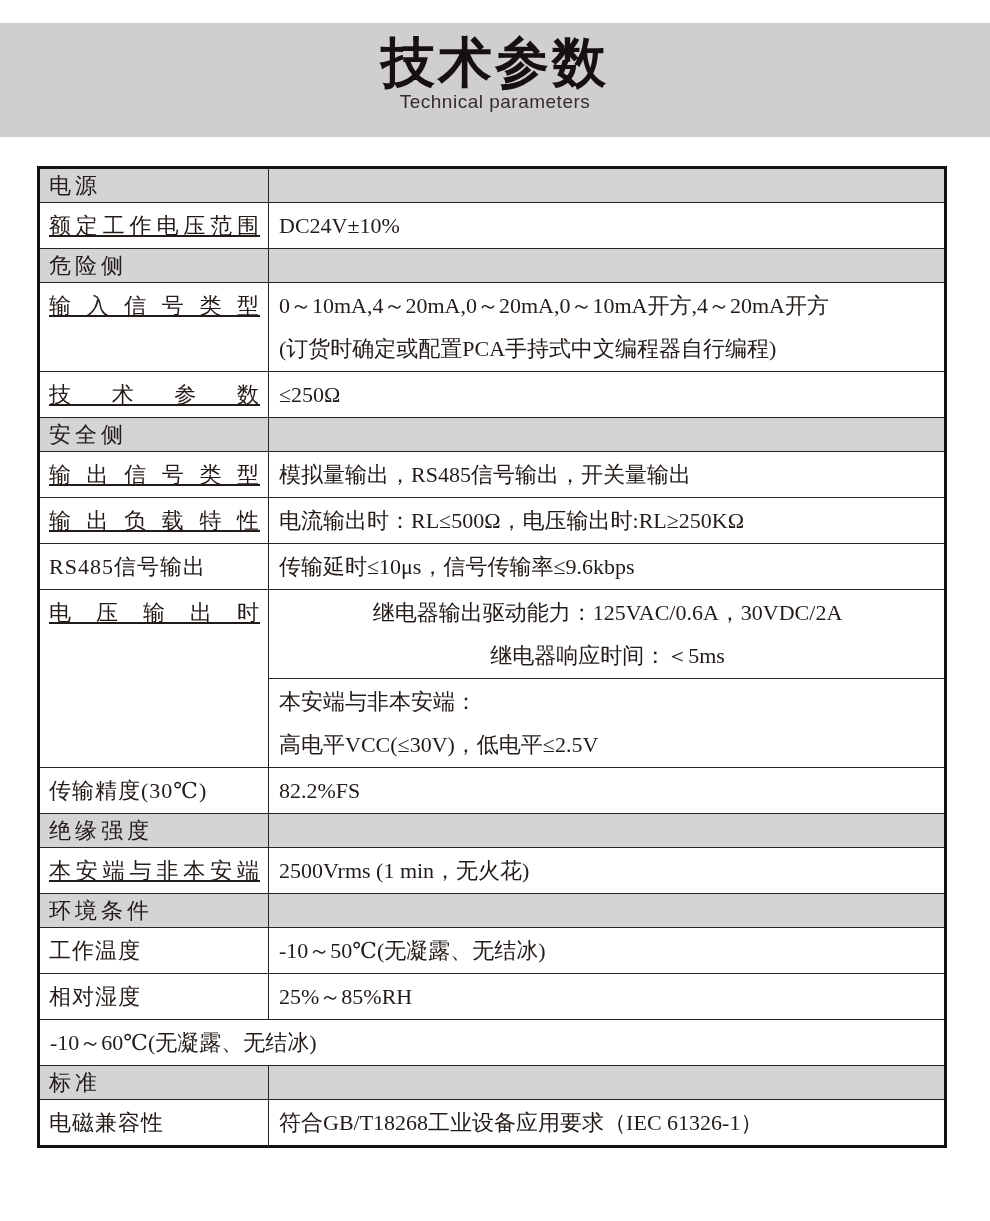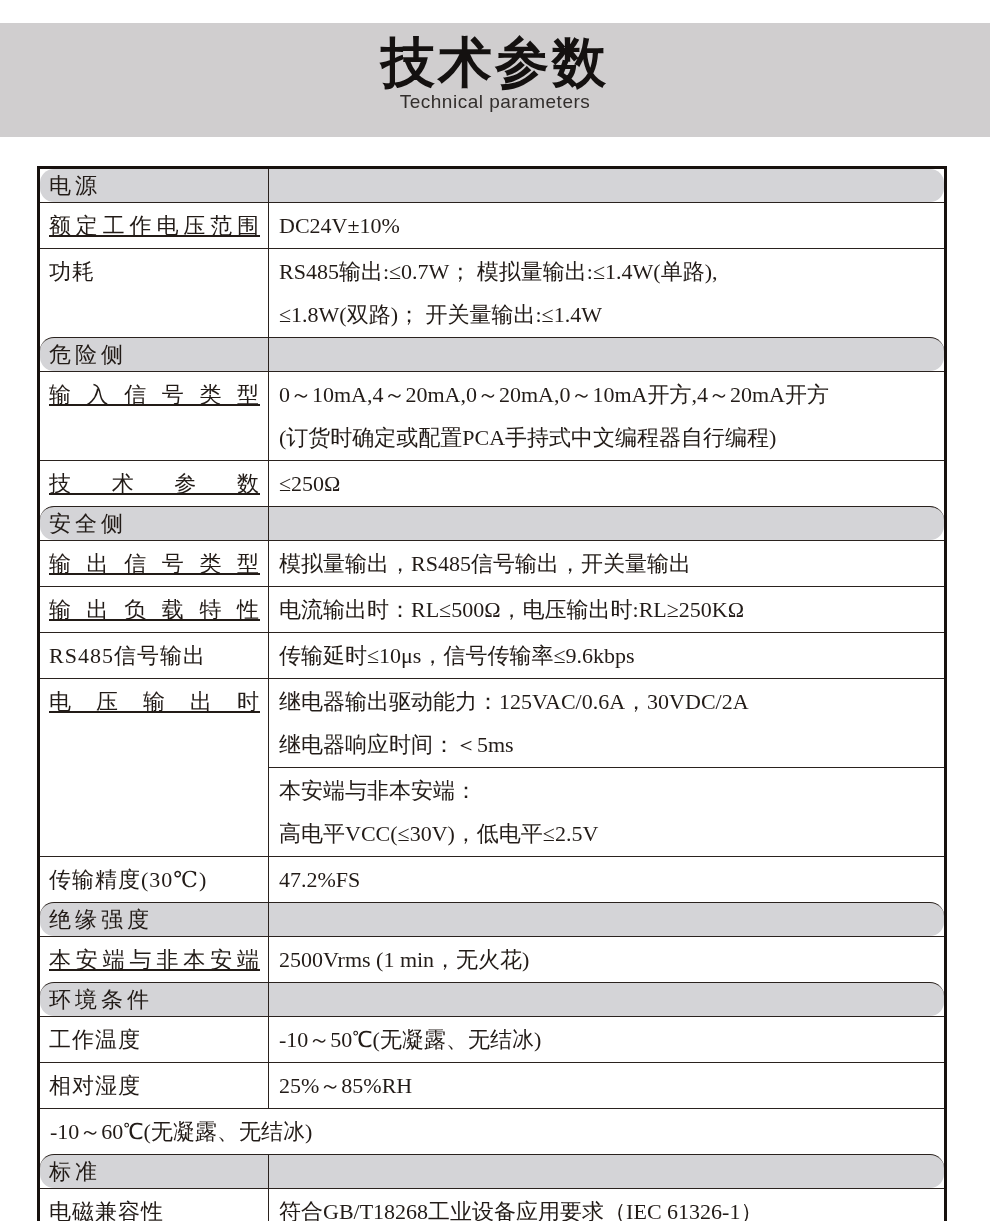--- a/index.html
+++ b/index.html
@@ -35,28 +35,27 @@
     border-right:1.6px solid #2a221e;
     padding:1px 8px 1px 9px;
     font-size:22px; line-height:43px;
     letter-spacing:1px;
   }
   .val {
     flex:1; box-sizing:border-box;
     padding:1px 8px 1px 10px;
     font-size:22px; line-height:43px;
     white-space:pre-line;
-    font-family:Liberation Serif, serif;
   }
-  .section { background:#d4d4d7;border-radius:14px; }
+  .section { background:#d4d4d7; }
   .section .lbl, .section .val { line-height:31px; font-size:22px; letter-spacing:4px; }
   .spread { text-align:justify; text-align-last:justify;text-decoration:underline; }
   .vstack { flex:1; display:flex; flex-direction:column; }
   .vstack .val { border-top:1.6px solid #2a221e; }
-  .vstack .val:first-child { border-top:none; }
+  .vstack .val:first-child { border-top:none;text-align:center; }
 </style>
 </head>
 <body>
 
 <div class="banner">
   <div class="title">技术参数</div>
   <div class="subtitle">Technical parameters</div>
 </div>
 
 <div class="spec">
@@ -64,25 +63,20 @@
   <div class="trow section">
     <div class="lbl">电源</div>
     <div class="val"></div>
   </div>
 
   <div class="trow">
     <div class="lbl spread">额定工作电压范围</div>
     <div class="val">DC24V±10%</div>
   </div>
 
-  <div class="trow">
-    <div class="lbl">功耗</div>
-    <div class="val">RS485输出:≤0.7W； 模拟量输出:≤1.4W(单路),
-≤1.8W(双路)； 开关量输出:≤1.4W</div>
-  </div>
 
   <div class="trow section">
     <div class="lbl">危险侧</div>
     <div class="val"></div>
   </div>
 
   <div class="trow">
     <div class="lbl spread">输入信号类型</div>
     <div class="val">0～10mA,4～20mA,0～20mA,0～10mA开方,4～20mA开方
 (订货时确定或配置PCA手持式中文编程器自行编程)</div>
@@ -118,21 +112,21 @@
     <div class="vstack">
       <div class="val">继电器输出驱动能力：125VAC/0.6A，30VDC/2A
 继电器响应时间：＜5ms</div>
       <div class="val">本安端与非本安端：
 高电平VCC(≤30V)，低电平≤2.5V</div>
     </div>
   </div>
 
   <div class="trow">
     <div class="lbl">传输精度(30℃)</div>
-    <div class="val">47.2%FS</div>
+    <div class="val">82.2%FS</div>
   </div>
 
   <div class="trow section">
     <div class="lbl">绝缘强度</div>
     <div class="val"></div>
   </div>
 
   <div class="trow">
     <div class="lbl spread">本安端与非本安端</div>
     <div class="val">2500Vrms (1 min，无火花)</div>

